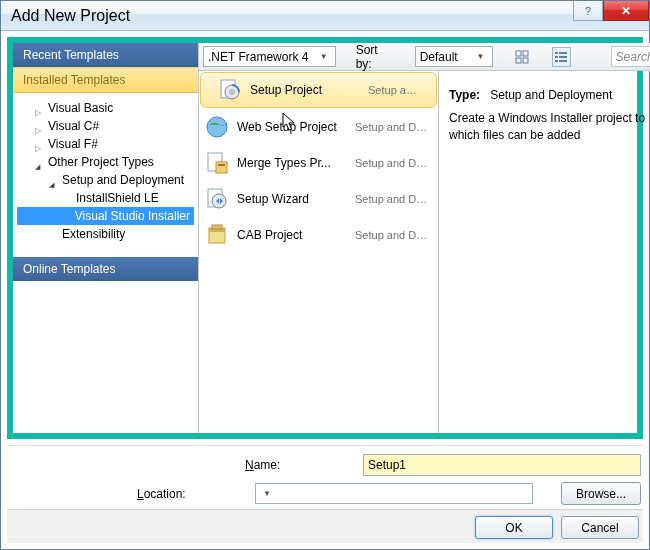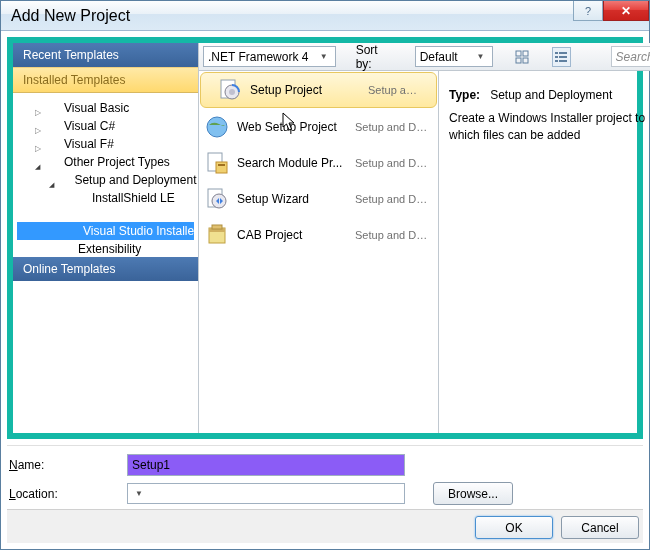--- a/index.html
+++ b/index.html
@@ -9,25 +9,25 @@
 .titlebar-text { flex: 1; color: #000; font-size: 16px; }
 .titlebar-btns { display: flex; height: 100%; align-items: flex-start; }
 .tbtn { width: 30px; height: 20px; display: flex; align-items: center; justify-content: center; border: 1px solid #8aa8c0; border-top: none; background: linear-gradient(to bottom, #f5f9fc, #dce9f3); font-size: 11px; color: #4a6a8a; }
 .tbtn.close { width: 46px; background: linear-gradient(to bottom, #f07875 0%, #e74540 45%, #d42e29 46%, #c9211c 100%); color: #fff; border-color: #a02020; border-top-right-radius: 0; font-size: 14px; font-weight: bold; }
 .body-area { flex: 1; display: flex; flex-direction: column; padding: 6px; background: #fff; }
 .upper { flex: 1; display: flex; border: 6px solid #14b8a6; }
 .sidebar { width: 185px; background: #fff; display: flex; flex-direction: column; }
 .side-header { background: linear-gradient(to bottom, #4d7ab3, #3a6399); color: #fff; padding: 5px 10px; font-size: 12px; }
 .side-header.gold { background: linear-gradient(to bottom, #ffe9a6, #ffd96e); color: #8b6d1f; font-weight: normal; border-top: 1px solid #f0d080; border-bottom: 1px solid #d8b860; }
 .tree { flex: 1; padding: 6px 4px; overflow: auto; }
-.tree-item { padding: 2px 4px 2px 8px; display: flex; align-items: center; gap: 20px; color: #000; cursor: default; white-space: nowrap; }
+.tree-item { padding: 2px 4px 2px 8px; display: flex; align-items: center; gap: 4px; color: #000; cursor: default; white-space: nowrap; }
 .tree-item.l1 { padding-left: 18px; }
 .tree-item.l2 { padding-left: 32px; }
 .tree-item.l3 { padding-left: 46px; }
-.tree-item.sel { background: #3399ff; color: #fff; margin-top: 15px; }
+.tree-item.sel { background: #3399ff; color: #fff; }
 .tri { width: 9px; height: 9px; }
 .tri.closed::before { content: "▷"; font-size: 8px; color: #808080; }
 .tri.open::before { content: "◢"; font-size: 7px; color: #404040; }
 .tri.none::before { content: ""; }
 .main { flex: 1; display: flex; flex-direction: column; border-left: 1px solid #c0c8d0; }
 .toolbar { height: 28px; background: linear-gradient(to bottom, #fcfcfd, #e8ecf0); border-bottom: 1px solid #c0c8d0; display: flex; align-items: center; padding: 0 4px; gap: 20px; }
 .combo { height: 21px; border: 1px solid #a0b0c0; background: #fff; display: flex; align-items: center; padding: 0 4px; }
 .combo-text { flex: 1; }
 .combo-arrow { width: 14px; text-align: center; font-size: 8px; color: #505050; }
 .tb-label { color: #000; }
@@ -39,25 +39,25 @@
 .list-pane { width: 240px; border-right: 1px solid #c0c8d0; overflow: auto; }
 .list-item { height: 36px; display: flex; align-items: center; padding: 0 6px; gap: 8px; border-bottom: 1px solid transparent; }
 .list-item.sel { background: linear-gradient(to bottom, #fff7d9, #ffe9a0); border: 1px solid #e8c860; border-radius: 6px; margin: 1px; padding: 0 17px; }
 .li-icon { width: 24px; height: 24px; flex-shrink: 0; }
 .li-name { width: 110px; color: #000; white-space: nowrap; overflow: hidden; text-overflow: ellipsis; }
 .li-sub { color: #707070; flex: 1; white-space: nowrap; overflow: hidden; text-overflow: ellipsis; font-size: 11px; }
 .detail-pane { flex: 1; padding: 17px 10px; }
 .detail-type { margin-bottom: 8px; }
 .detail-type b { font-weight: bold; }
 .detail-desc { color: #000; line-height: 1.4; }
-.form-area { padding: 8px 2px 4px 2px; display: flex; flex-direction: column; gap: 6px; border-top: 1px solid #e0e0e0; margin-top: 6px; }
+.form-area { padding: 8px 2px 4px 2px; display: flex; flex-direction: column; gap: 6px; border-top: 1px solid #e0e0e0; margin-top: 6px; align-items: flex-end; }
 .form-row { display: flex; align-items: center; gap: 8px; }
 .form-label { width: 110px; color: #000; text-decoration: underline; text-decoration-color: transparent; }
 .form-label .ul { text-decoration: underline; }
-.textbox { height: 22px; border: 1px solid #a0b0c0; background: #8b5cf6; padding: 0 4px; display: flex; align-items: center; }
+.textbox { height: 22px; border: 1px solid #a0b0c0; background: #fef9c3; padding: 0 4px; display: flex; align-items: center; }
 .btn { height: 23px; padding: 0 14px; border: 1px solid #8a9aaa; background: linear-gradient(to bottom, #fdfdfe, #e5eaef); border-radius: 3px; display: flex; align-items: center; justify-content: center; cursor: default; }
 .btn.primary { border-color: #4a90d0; box-shadow: 0 0 2px #6ab0f0; }
 .button-row { display: flex; justify-content: flex-end; gap: 8px; padding: 6px 4px 4px 4px; background: #f0f0f0; border-top: 1px solid #d0d0d0; }
 .cursor { position: absolute; left: 282px; top: 112px; pointer-events: none; z-index: 100; }
 </style>
 </head>
 <body>
 
 <div class="window">
   <div class="titlebar">
@@ -170,21 +170,21 @@
                   </svg></div>
                 <div class="li-name">Web Setup Project</div>
                 <div class="li-sub">Setup and Depl...</div>
               </div>
               <div class="list-item">
                 <div class="li-icon"><svg width="24" height="24">
                     <rect x="3" y="2" width="14" height="18" fill="#fff" stroke="#90a0b0"></rect>
                     <rect x="11" y="11" width="11" height="11" fill="#f0d070" stroke="#c09030"></rect>
                     <rect x="13" y="13" width="7" height="2" fill="#a07020"></rect>
                   </svg></div>
-                <div class="li-name">Search Module Pr...</div>
+                <div class="li-name">Merge Types Pr...</div>
                 <div class="li-sub">Setup and Depl...</div>
               </div>
               <div class="list-item">
                 <div class="li-icon"><svg width="24" height="24">
                     <rect x="3" y="2" width="14" height="18" fill="#fff" stroke="#90a0b0"></rect>
                     <circle cx="14" cy="14" r="7" fill="#e8e8f0" stroke="#808090"></circle>
                     <path d="M11 14 L14 11 L14 17 Z M15 11 L18 14 L15 17 Z" fill="#4080e0"></path>
                   </svg></div>
                 <div class="li-name">Setup Wizard</div>
                 <div class="li-sub">Setup and Depl...</div>

